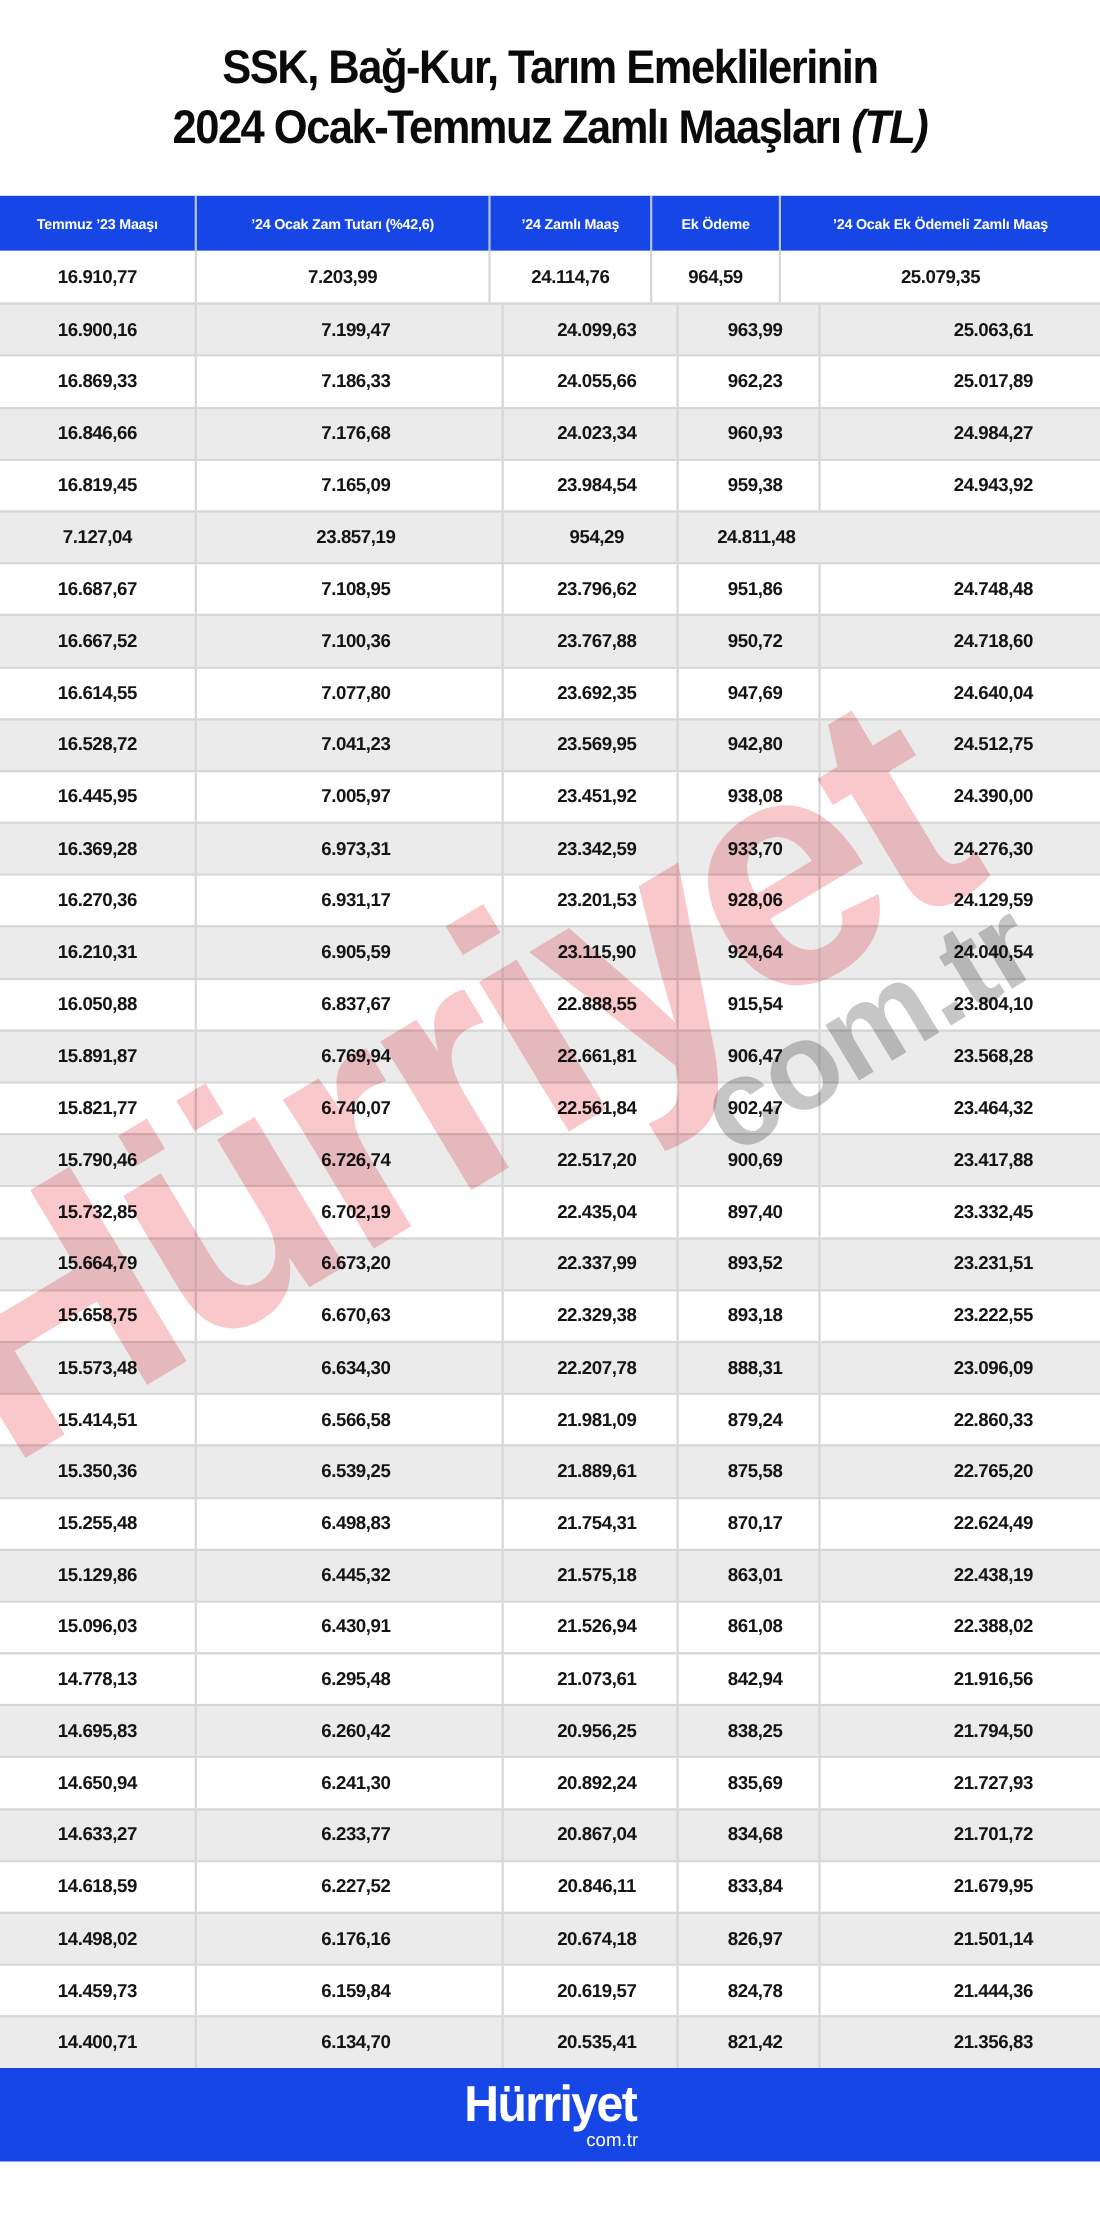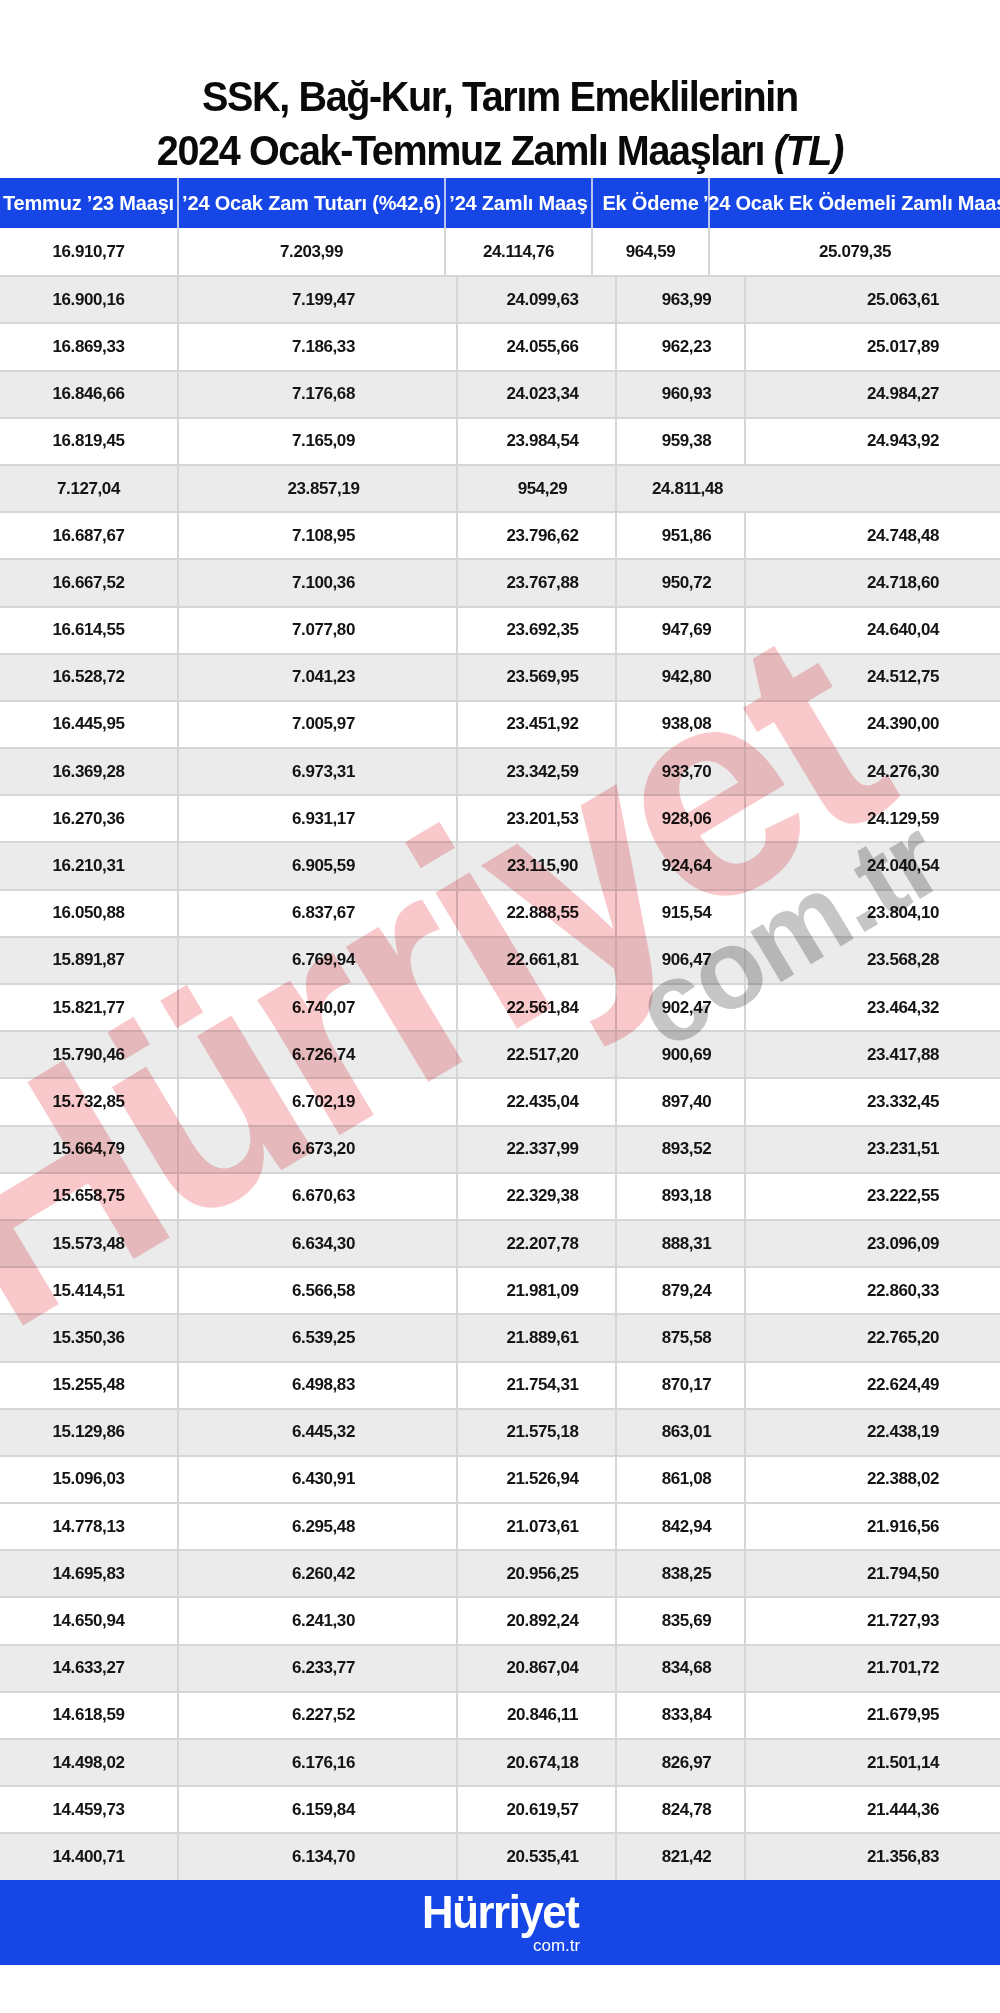--- a/index.html
+++ b/index.html
@@ -8,21 +8,21 @@
     width:1000px; height:2013px;
     position:relative; overflow:hidden;
     font-family:"Liberation Sans", sans-serif;
     color:#121212;
   }
 
   
   .title-wrap {
     height:178px;
     display:flex; flex-direction:column;
-    align-items:center; justify-content:flex-end;
+    align-items:center; justify-content:center;
     background:#ffffff;
   }
   .title {
     text-align:center;
     font-size:43px; font-weight:800;
     letter-spacing:-1.5px; line-height:1.27;
     color:#0a0a0a;
     transform:scaleX(0.92);
     white-space:nowrap;
   }
@@ -33,21 +33,21 @@
     display:grid;
     grid-template-columns:179px 267px 147px 117px 290px;
   }
   .thead {
     height:50px;
     background:#1647e6;
     color:#ffffff;
   }
   .th {
     display:flex; align-items:center; justify-content:center;
-    font-size:20px; font-weight:700; letter-spacing:-0.2px;
+    font-size:13px; font-weight:700; letter-spacing:-0.2px;
     height:100%;
     white-space:nowrap;
   }
   .th:not(:last-child) { border-right:2px solid #b9c4ea; }
 
   .tbody { background:#ffffff; }
   .tr {
     height:47.2px;
     font-size:17px; font-weight:700; letter-spacing:-0.4px;
     color:#141414;

